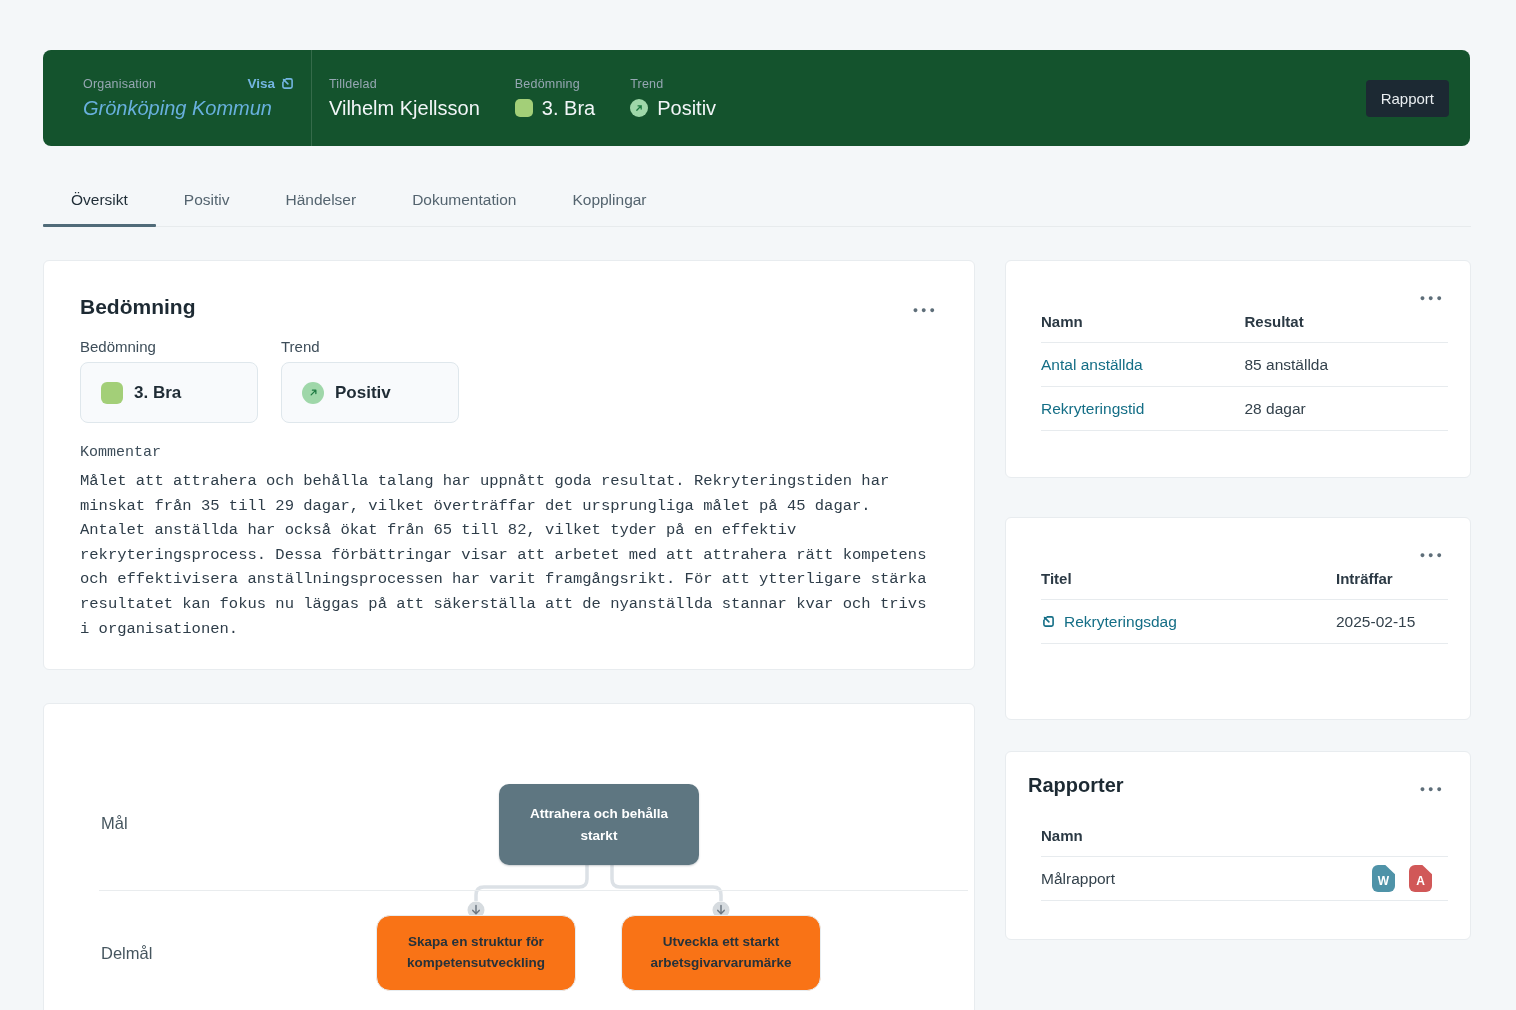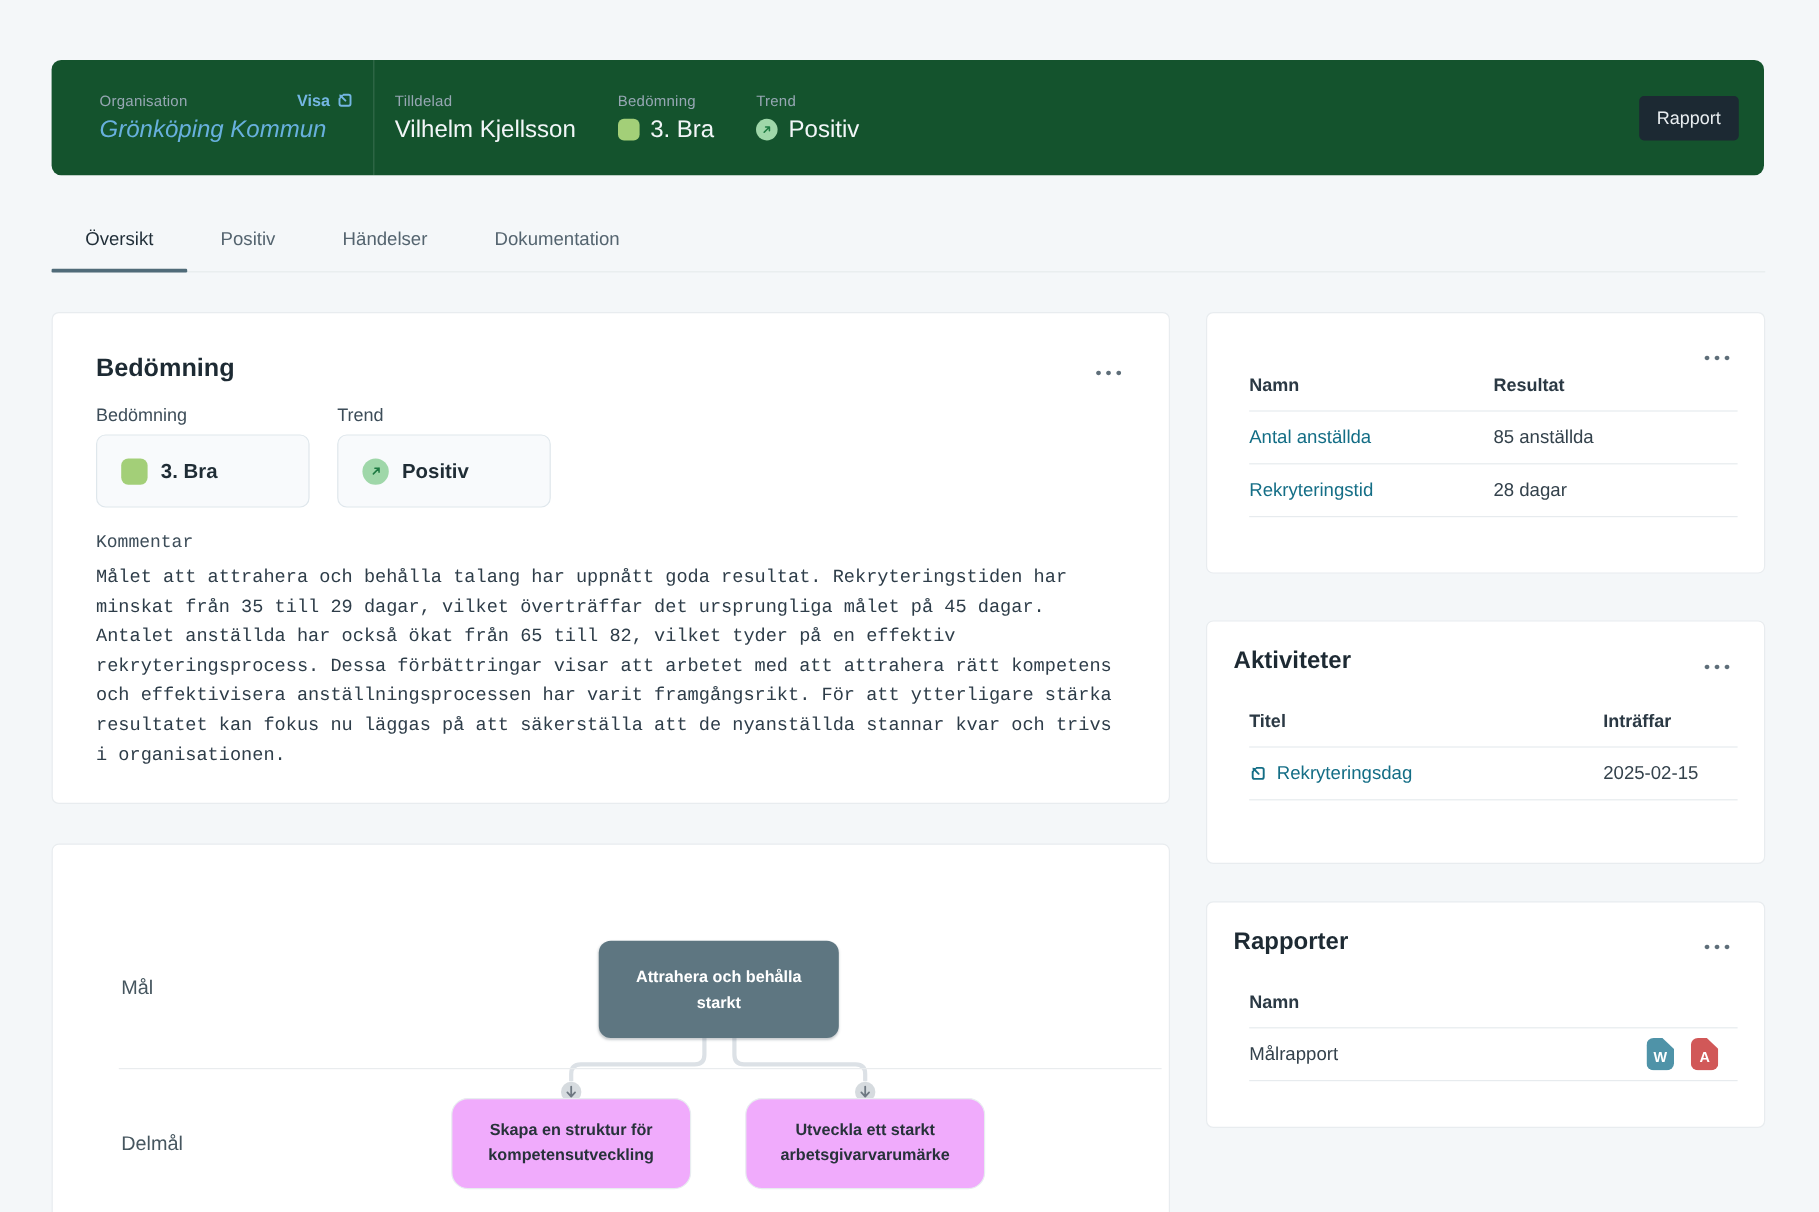--- a/index.html
+++ b/index.html
@@ -73,21 +73,21 @@
   .tree-divider { position:absolute; left:55px; right:6px; top:186px; height:1px; background:#e9ecee; }
   .goal-node {
     position:absolute; left:455px; top:80px; width:200px; height:81px;
     background:#5e7681; border-radius:10px; color:#fff;
     display:flex; align-items:center; justify-content:center; text-align:center;
     font-size:13.5px; font-weight:700; line-height:1.6; padding:0 20px;
     box-shadow:0 1px 2px rgba(35,51,64,.25); cursor:pointer;
   }
   .sub-node {
     position:absolute; top:211px; width:200px; height:76px;
-    background:#f0abfc; border:1px solid #e8edf0; border-radius:14px;
+    background:#f97316; border:1px solid #e8edf0; border-radius:14px;
     display:flex; align-items:center; justify-content:center; text-align:center;
     font-size:13.5px; font-weight:700; color:#27323a; line-height:1.55; padding:0 24px; cursor:pointer;
   }
   .sub-node.n1 { left:332px; }
   .sub-node.n2 { left:577px; }
   .tree-svg { position:absolute; left:0; top:0; }
 
   
   .side-card { padding:22px 22px 0; }
   .side-card .more-btn { top:32px; right:25px; }
@@ -157,20 +157,21 @@
     </span>
   </div>
   <button class="rapport-btn">Rapport</button>
 </header>
 
 <nav class="tabs">
   <div class="tab active">Översikt</div>
   <div class="tab">Positiv</div>
   <div class="tab">Händelser</div>
   <div class="tab">Dokumentation</div>
+  <div class="tab">Kopplingar</div>
 </nav>
 
 <main class="main">
   <section class="col-left">
 
     <div class="card assessment-card">
       <div class="card-title">Bedömning</div>
       <div class="more-btn">●●●</div>
       <div class="fields-row">
         <div>
@@ -230,21 +231,20 @@
           <span>85 anställda</span>
         </div>
         <div class="t-row cols-50">
           <span class="t-link">Rekryteringstid</span>
           <span>28 dagar</span>
         </div>
       </div>
     </div>
 
     <div class="card side-card mea-2">
-      <div class="side-title">Aktiviteter</div>
       <div class="more-btn">●●●</div>
       <div class="side-table">
         <div class="t-head cols-act">
           <span>Titel</span>
           <span>Inträffar</span>
         </div>
         <div class="t-row cols-act">
           <span class="t-link">
             <svg class="ext-icon" width="15" height="15" viewBox="0 0 16 16">
               <path d="M6.6 3.1 H11.2 Q12.9 3.1 12.9 4.8 V11.2 Q12.9 12.9 11.2 12.9 H4.8 Q3.1 12.9 3.1 11.2 V6.6" stroke="currentColor" stroke-width="1.7" fill="none" stroke-linecap="round"></path>

